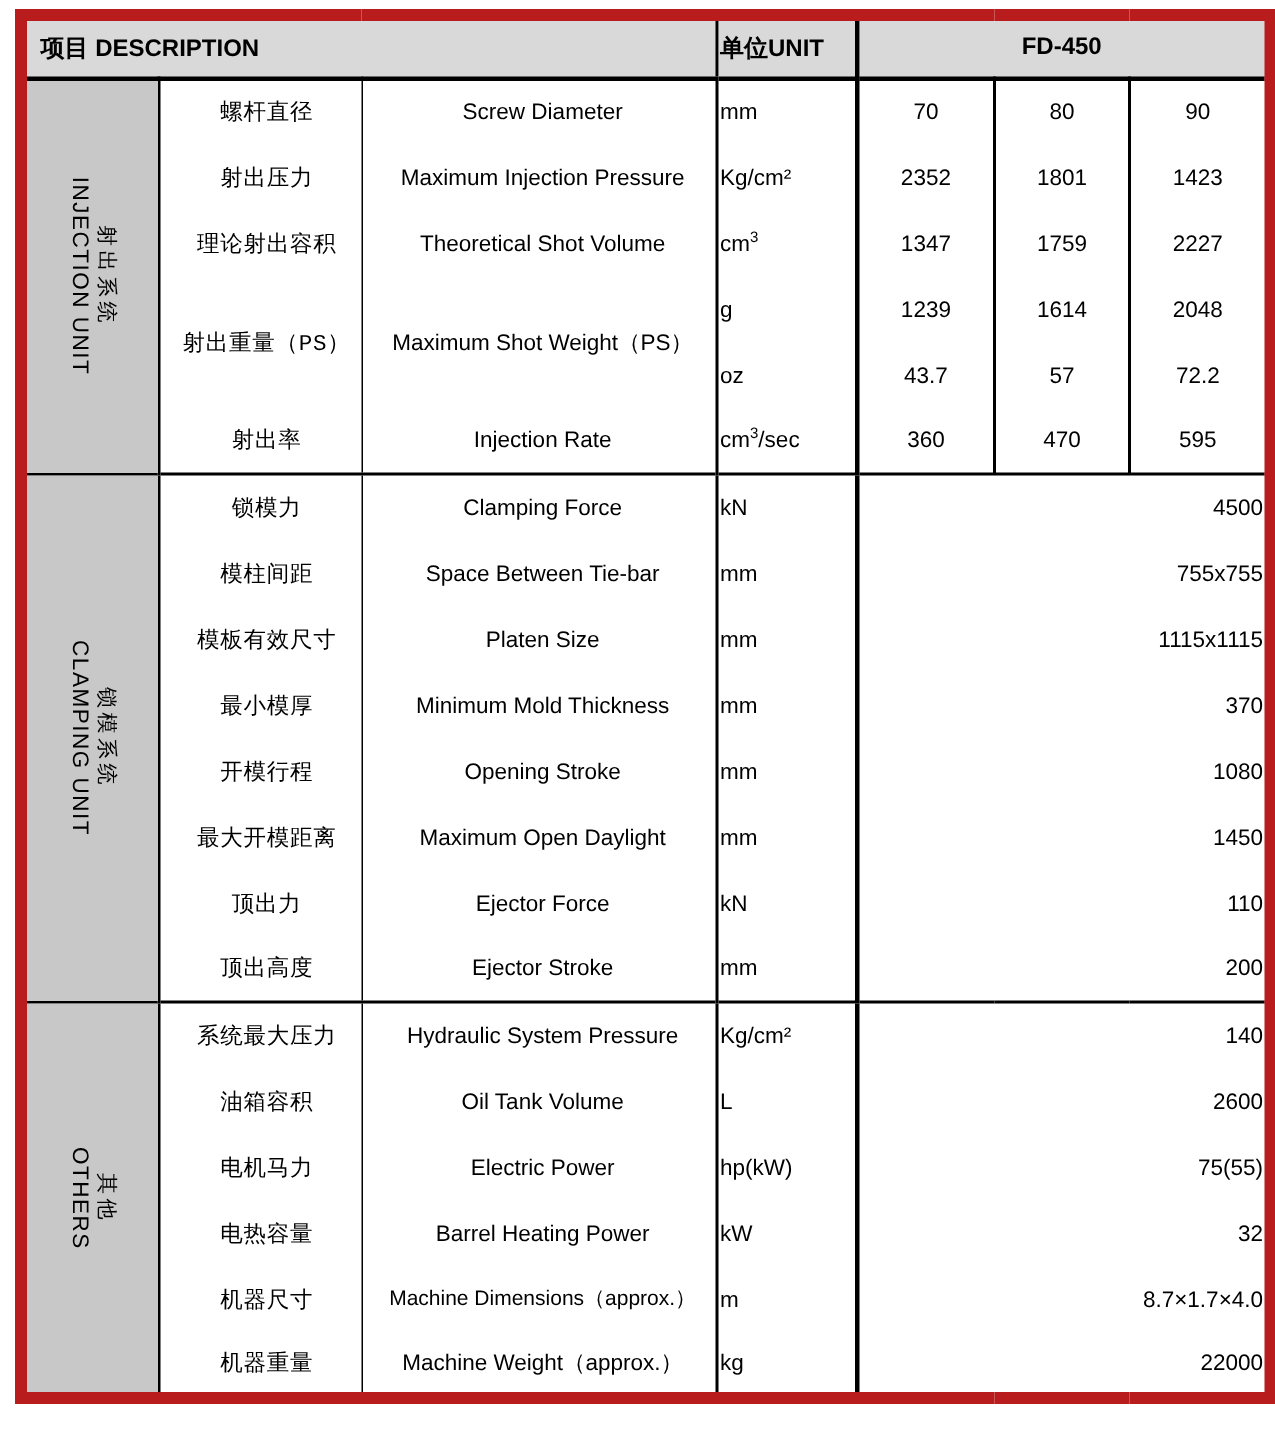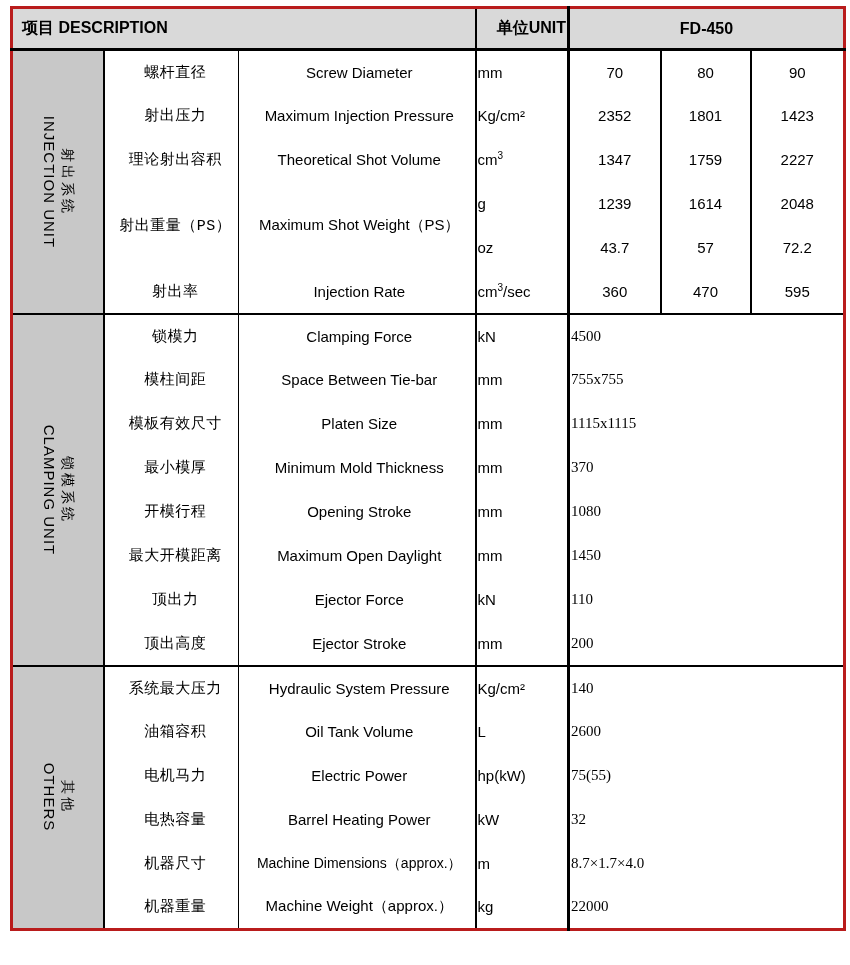--- a/index.html
+++ b/index.html
@@ -8,31 +8,31 @@
     font-family:"Liberation Sans","DejaVu Sans",sans-serif;
     color:#000;
   }
   .page { padding:6px 7px 0 10px; }
   .title {
     font-size:17px; font-weight:bold; letter-spacing:0.2px;
     margin:2px 0 11px 2px; white-space:nowrap;
   }
   table.spec {
     border-collapse:collapse; table-layout:fixed;
-    width:833px; border:3px solid #b91c1c;padding-left:15px;
+    width:833px; border:8px solid #b91c1c;padding-left:15px;
   }
   td, th { box-sizing:border-box; overflow:hidden; }
   
   thead tr { height:42px; }
   thead th {
     background:#d9d9d9; border-bottom:3px solid #000;
     font-size:16px; font-weight:bold; vertical-align:middle;
   }
   th.h-desc { text-align:left; padding-left:9px; border-right:2px solid #000; }
-  th.h-unit { text-align:right; border-right:3px solid #000; }
+  th.h-unit { text-align:left; border-right:3px solid #000; }
   th.h-model{ }
   
   tbody tr { height:44px; }
   tbody td { font-size:15px; vertical-align:middle; background:#fff; }
   tbody.section > tr:first-child > td { border-top:2px solid #000; }
   td.vhead {
     background:#c8c8c8; border-right:2px solid #000;
     position:relative; padding:0;
   }
   .vlabel {
@@ -42,21 +42,21 @@
     white-space:nowrap; text-align:center; line-height:1.3;
   }
   .vlabel .cnline { font-size:14px; letter-spacing:3px; }
   .vlabel .enline { font-size:15px; letter-spacing:1px; }
   td.cn  { text-align:center; padding-left:9px; border-right:1px solid #000; letter-spacing:0.5px;font-family:Liberation Mono, monospace; }
   td.en  { text-align:center; padding-left:6px; border-right:2px solid #000; }
   td.unit{ text-align:left; border-right:3px solid #000; }
   td.unit sup { font-size:10px; line-height:0; }
   td.val { text-align:center; border-right:2px solid #000; }
   td.val:last-child { border-right:none; }
-  td.valwide { text-align:left;font-family:Liberation Serif, serif; }
+  td.valwide { text-align:right; }
 </style>
 </head>
 <body>
 
 <div class="page">
 
   <table class="spec">
     <colgroup>
       <col style="width:92px">
         <col style="width:135px">

